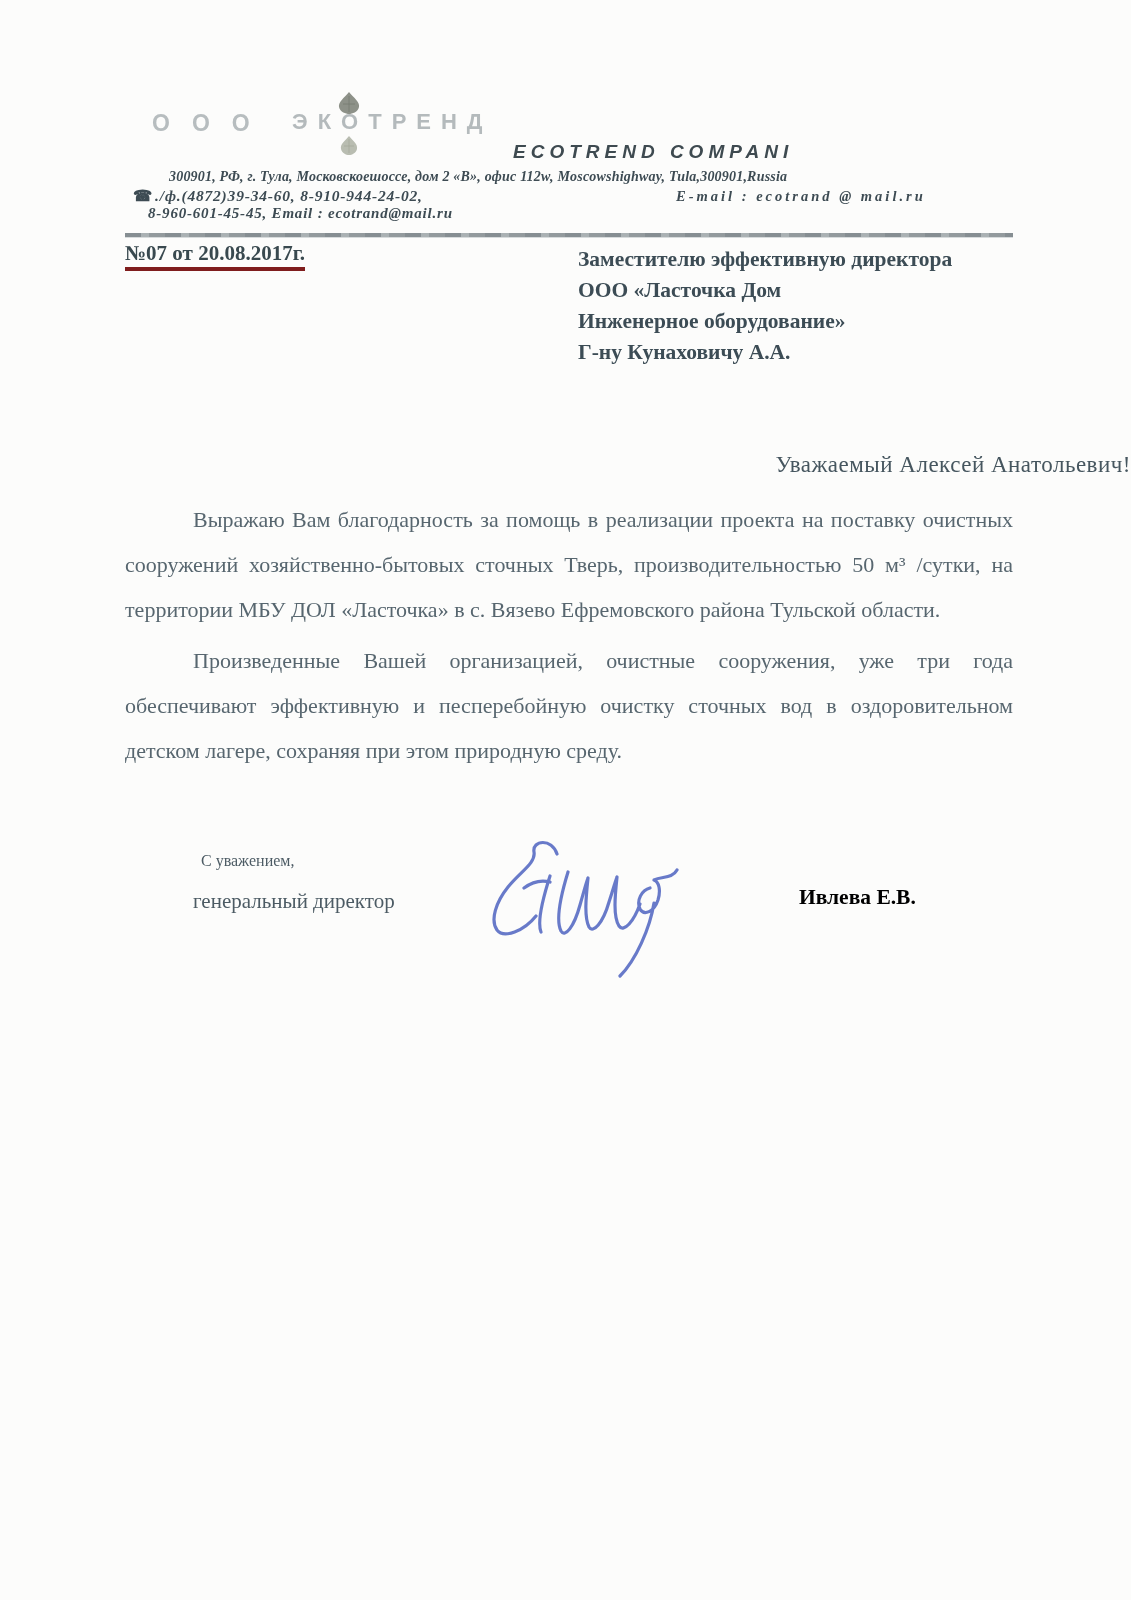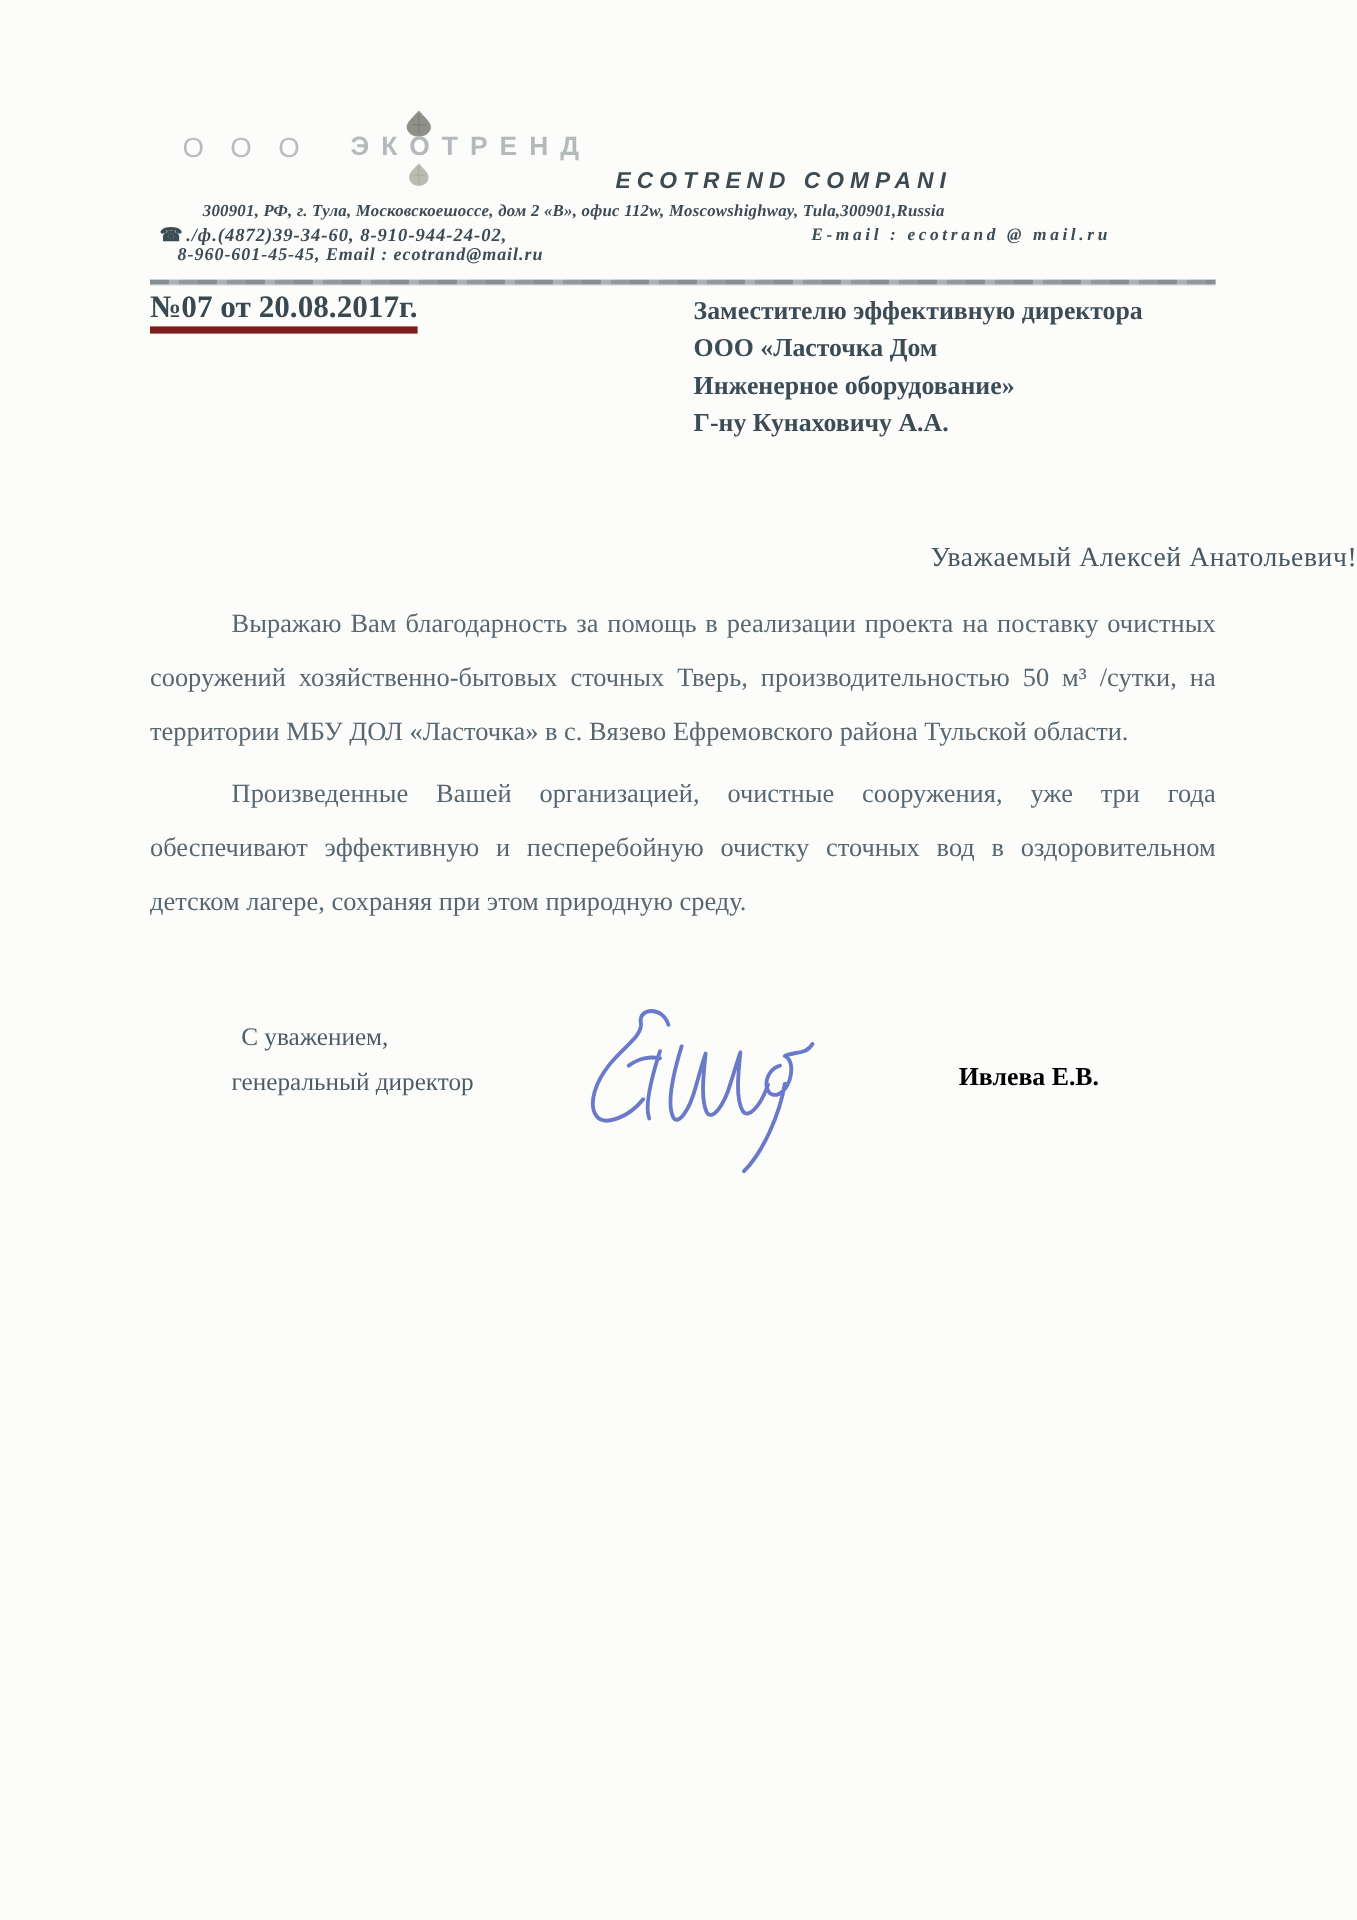--- a/index.html
+++ b/index.html
@@ -12,21 +12,21 @@
     font-family: "Liberation Serif", serif;
     color: #3d4d57;
     overflow: hidden;
   }
 
   
   .logo-ooo {
     position: absolute; left: 152px; top: 110px;
     font-family: "Liberation Sans", sans-serif;
     font-size: 23px; letter-spacing: 22px;
-    color: #b7bdbf; font-weight: 400;
+    color: #b7bdbf; font-weight: 700;
   }
   .logo-name {
     position: absolute; left: 292px; top: 109px;
     font-family: "Liberation Sans", sans-serif;
     font-size: 22px; letter-spacing: 10px;
     color: #b4babc; font-weight: 600;
   }
   .leaf-top    { position: absolute; left: 336px; top: 92px; }
   .leaf-bottom { position: absolute; left: 338px; top: 136px; }
 
@@ -66,23 +66,23 @@
     background: repeating-linear-gradient(90deg,
       #868e92 0px, #868e92 16px,
       #aab1b3 16px, #aab1b3 24px,
       #939a9d 24px, #939a9d 40px);
     box-shadow: 0 1px 0 #d7dbdc;
   }
 
   
   .ref-number {
     position: absolute; left: 125px; top: 241px;
-    font-weight: bold; font-size: 26px;
+    font-weight: bold; font-size: 21px;
     color: #39494f;
-    border-bottom: 6px solid #7f1d1d;
+    border-bottom: 4px solid #7f1d1d;
     padding-bottom: 1px;
   }
   .recipient {
     position: absolute; left: 578px; top: 244px;
     font-weight: bold; font-size: 21.5px;
     line-height: 31px; color: #3c4c55;
   }
 
   
   .salutation {
@@ -93,21 +93,21 @@
   .body-text {
     position: absolute; left: 125px; top: 497px; width: 888px;
     font-size: 22px; line-height: 45px;
     text-align: justify; color: #57666f;
   }
   .body-text p { margin: 0 0 6px 0; text-indent: 68px; }
 
   
   .closing-regards {
     position: absolute; left: 201px; top: 852px;
-    font-size: 21px; color: #4c5b64; text-align: right;
+    font-size: 16px; color: #4c5b64; text-align: right;
   }
   .closing-title {
     position: absolute; left: 193px; top: 889px;
     font-size: 21px; color: #4c5b64;
   }
   .signature {
     position: absolute; left: 462px; top: 830px;
     width: 265px; height: 155px;
   }
   .signer-name {

